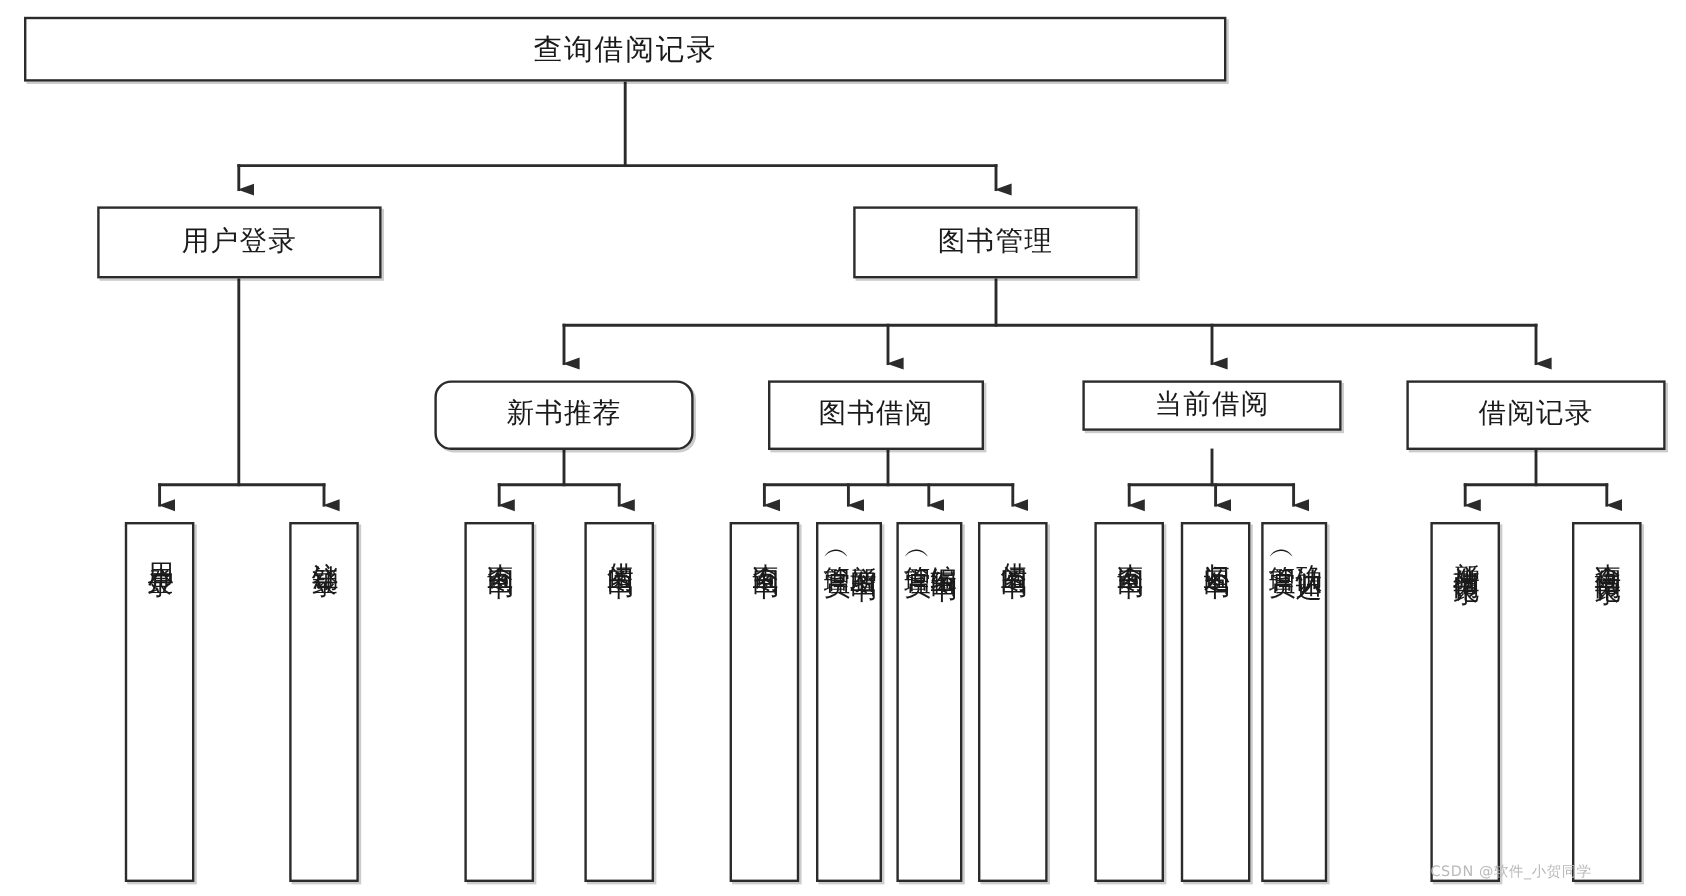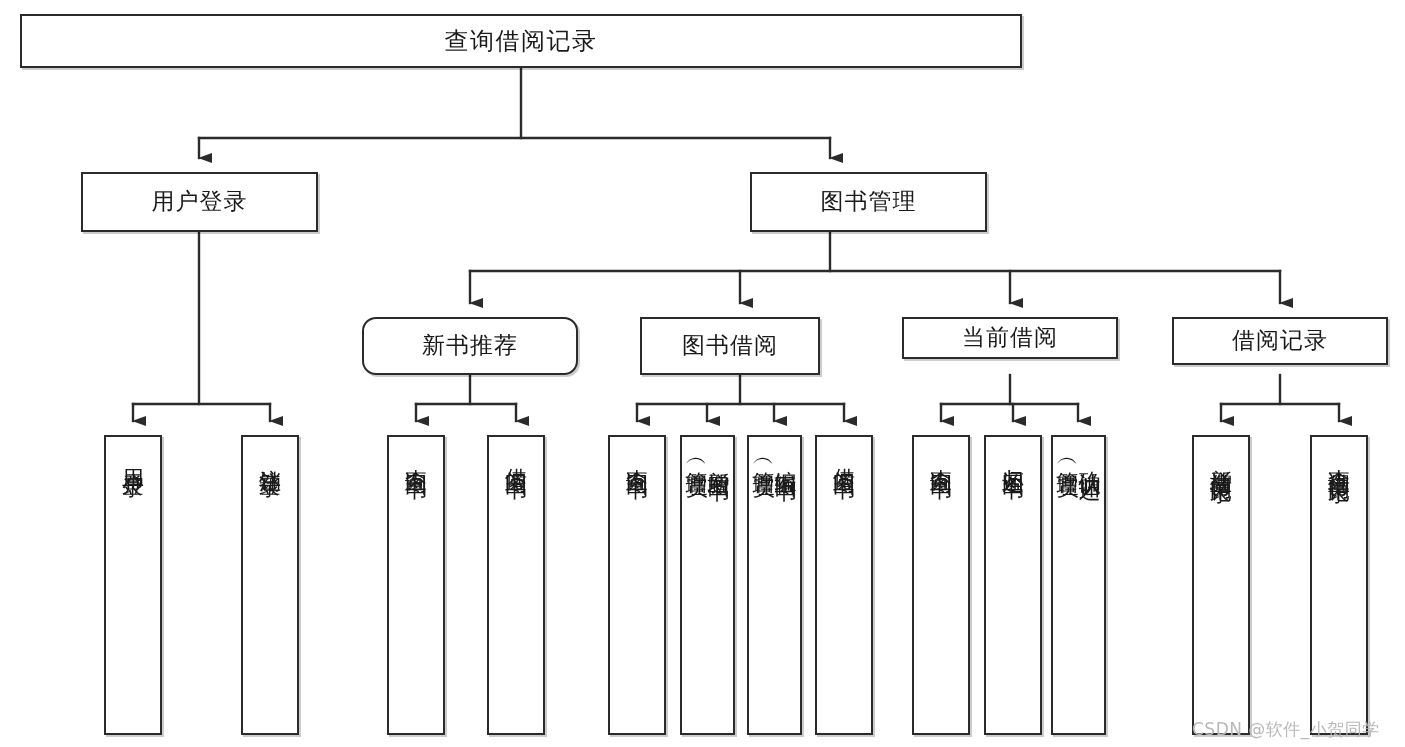--- a/index.html
+++ b/index.html
@@ -62,21 +62,21 @@
   .node.leaf .node-label {
     writing-mode: vertical-rl;
     text-orientation: upright;
     font-size: 22px;
     letter-spacing: 3px;
     line-height: 1;
   }
   .watermark {
     position: absolute;
     color: #b9b9b9;
-    font-size: 17px;
+    font-size: 12px;
     letter-spacing: 0.5px;
     white-space: nowrap;
     z-index: 5;
   }
 </style>
 </head>
 <body>
 
 <div id="diagram-root">
 
@@ -132,37 +132,37 @@
   </svg>
 
   <div class="node horiz root" style="left:20px; top:14px; width:1002px; height:54px;">
     <span class="node-label">查询借阅记录</span>
   </div>
 
   <div class="node horiz" style="left:81px; top:172px; width:237px; height:60px;">
     <span class="node-label">用户登录</span>
   </div>
 
-  <div class="node horiz" style="left:750px; top:172px; width:237px; height:60px;">
+  <div class="node horiz" style="left:711px; top:172px; width:237px; height:60px;">
     <span class="node-label">图书管理</span>
   </div>
 
   <div class="node horiz" style="left:362px; top:317px; width:216px; height:58px;border-radius:14px;">
     <span class="node-label">新书推荐</span>
   </div>
 
   <div class="node horiz" style="left:640px; top:317px; width:180px; height:58px;">
     <span class="node-label">图书借阅</span>
   </div>
 
   <div class="node horiz" style="left:902px; top:317px; width:216px; height:42px;">
     <span class="node-label">当前借阅</span>
   </div>
 
-  <div class="node horiz" style="left:1172px; top:317px; width:216px; height:48px;">
+  <div class="node horiz" style="left:1172px; top:317px; width:216px; height:58px;">
     <span class="node-label">借阅记录</span>
   </div>
 
   <div class="node leaf" style="left:104px; top:435px; width:58px; height:300px;">
     <span class="node-label">用户登录</span>
   </div>
   <div class="node leaf" style="left:241px; top:435px; width:58px; height:300px;">
     <span class="node-label">注销登录</span>
   </div>
 

